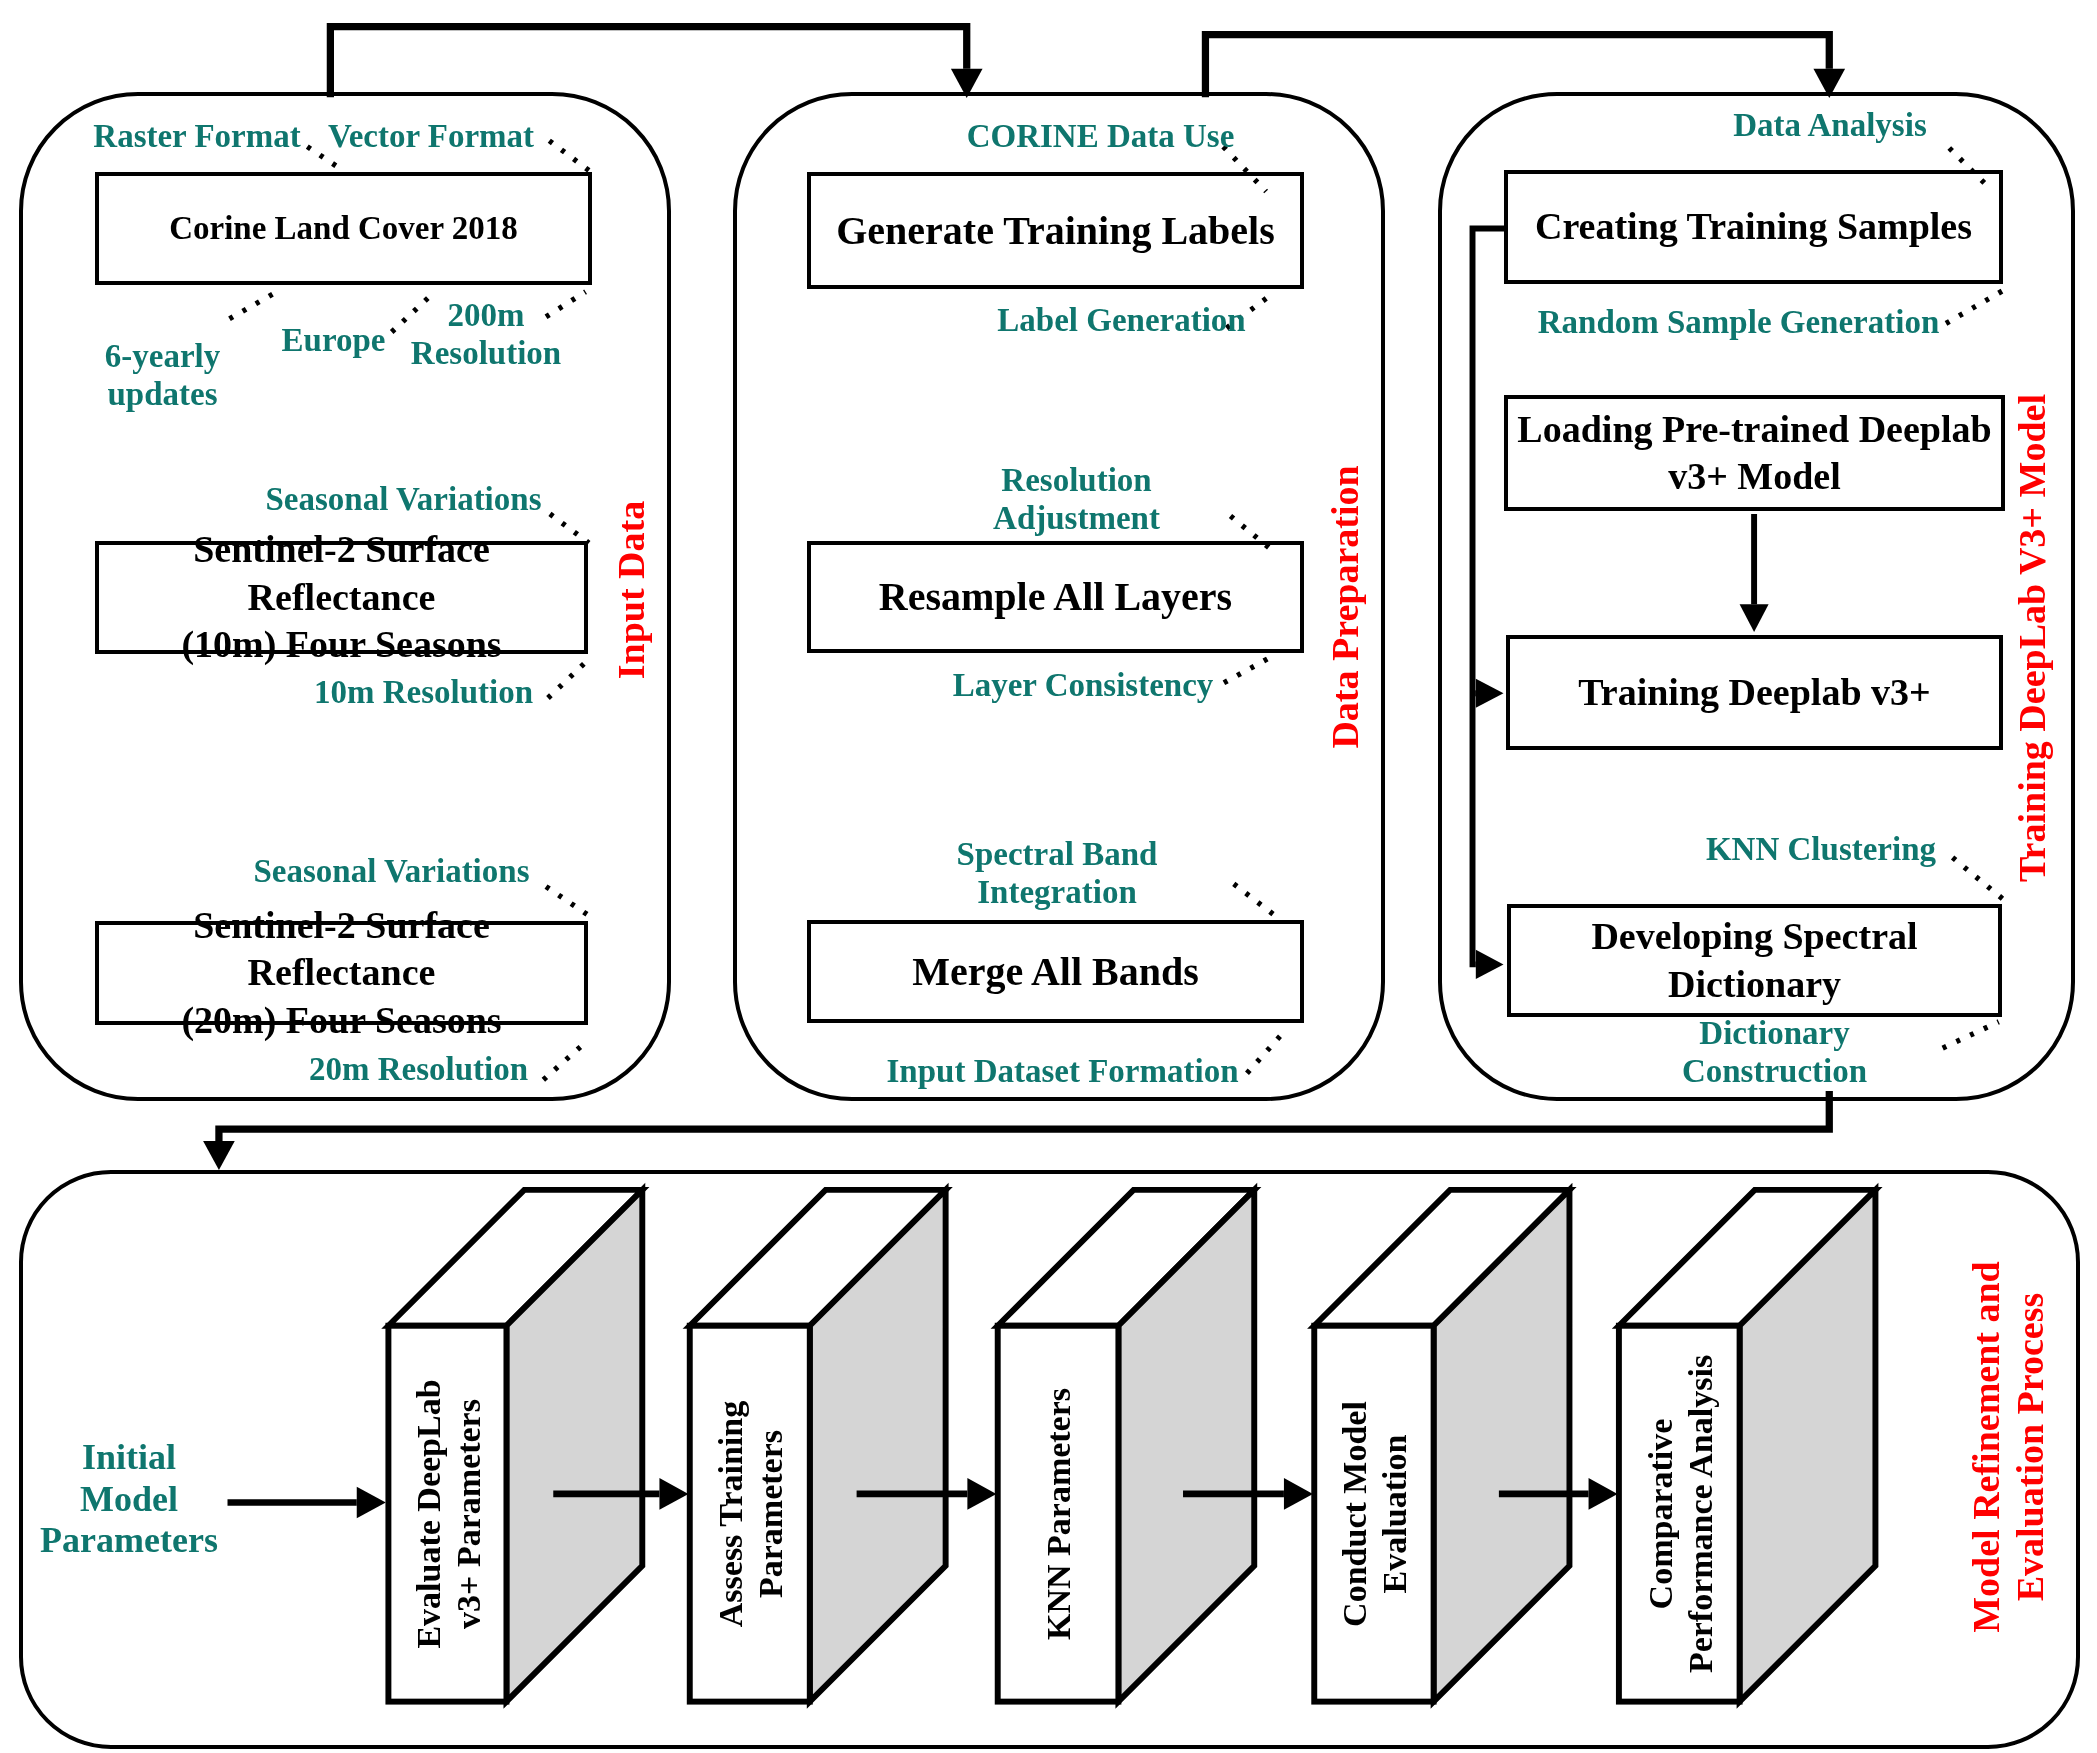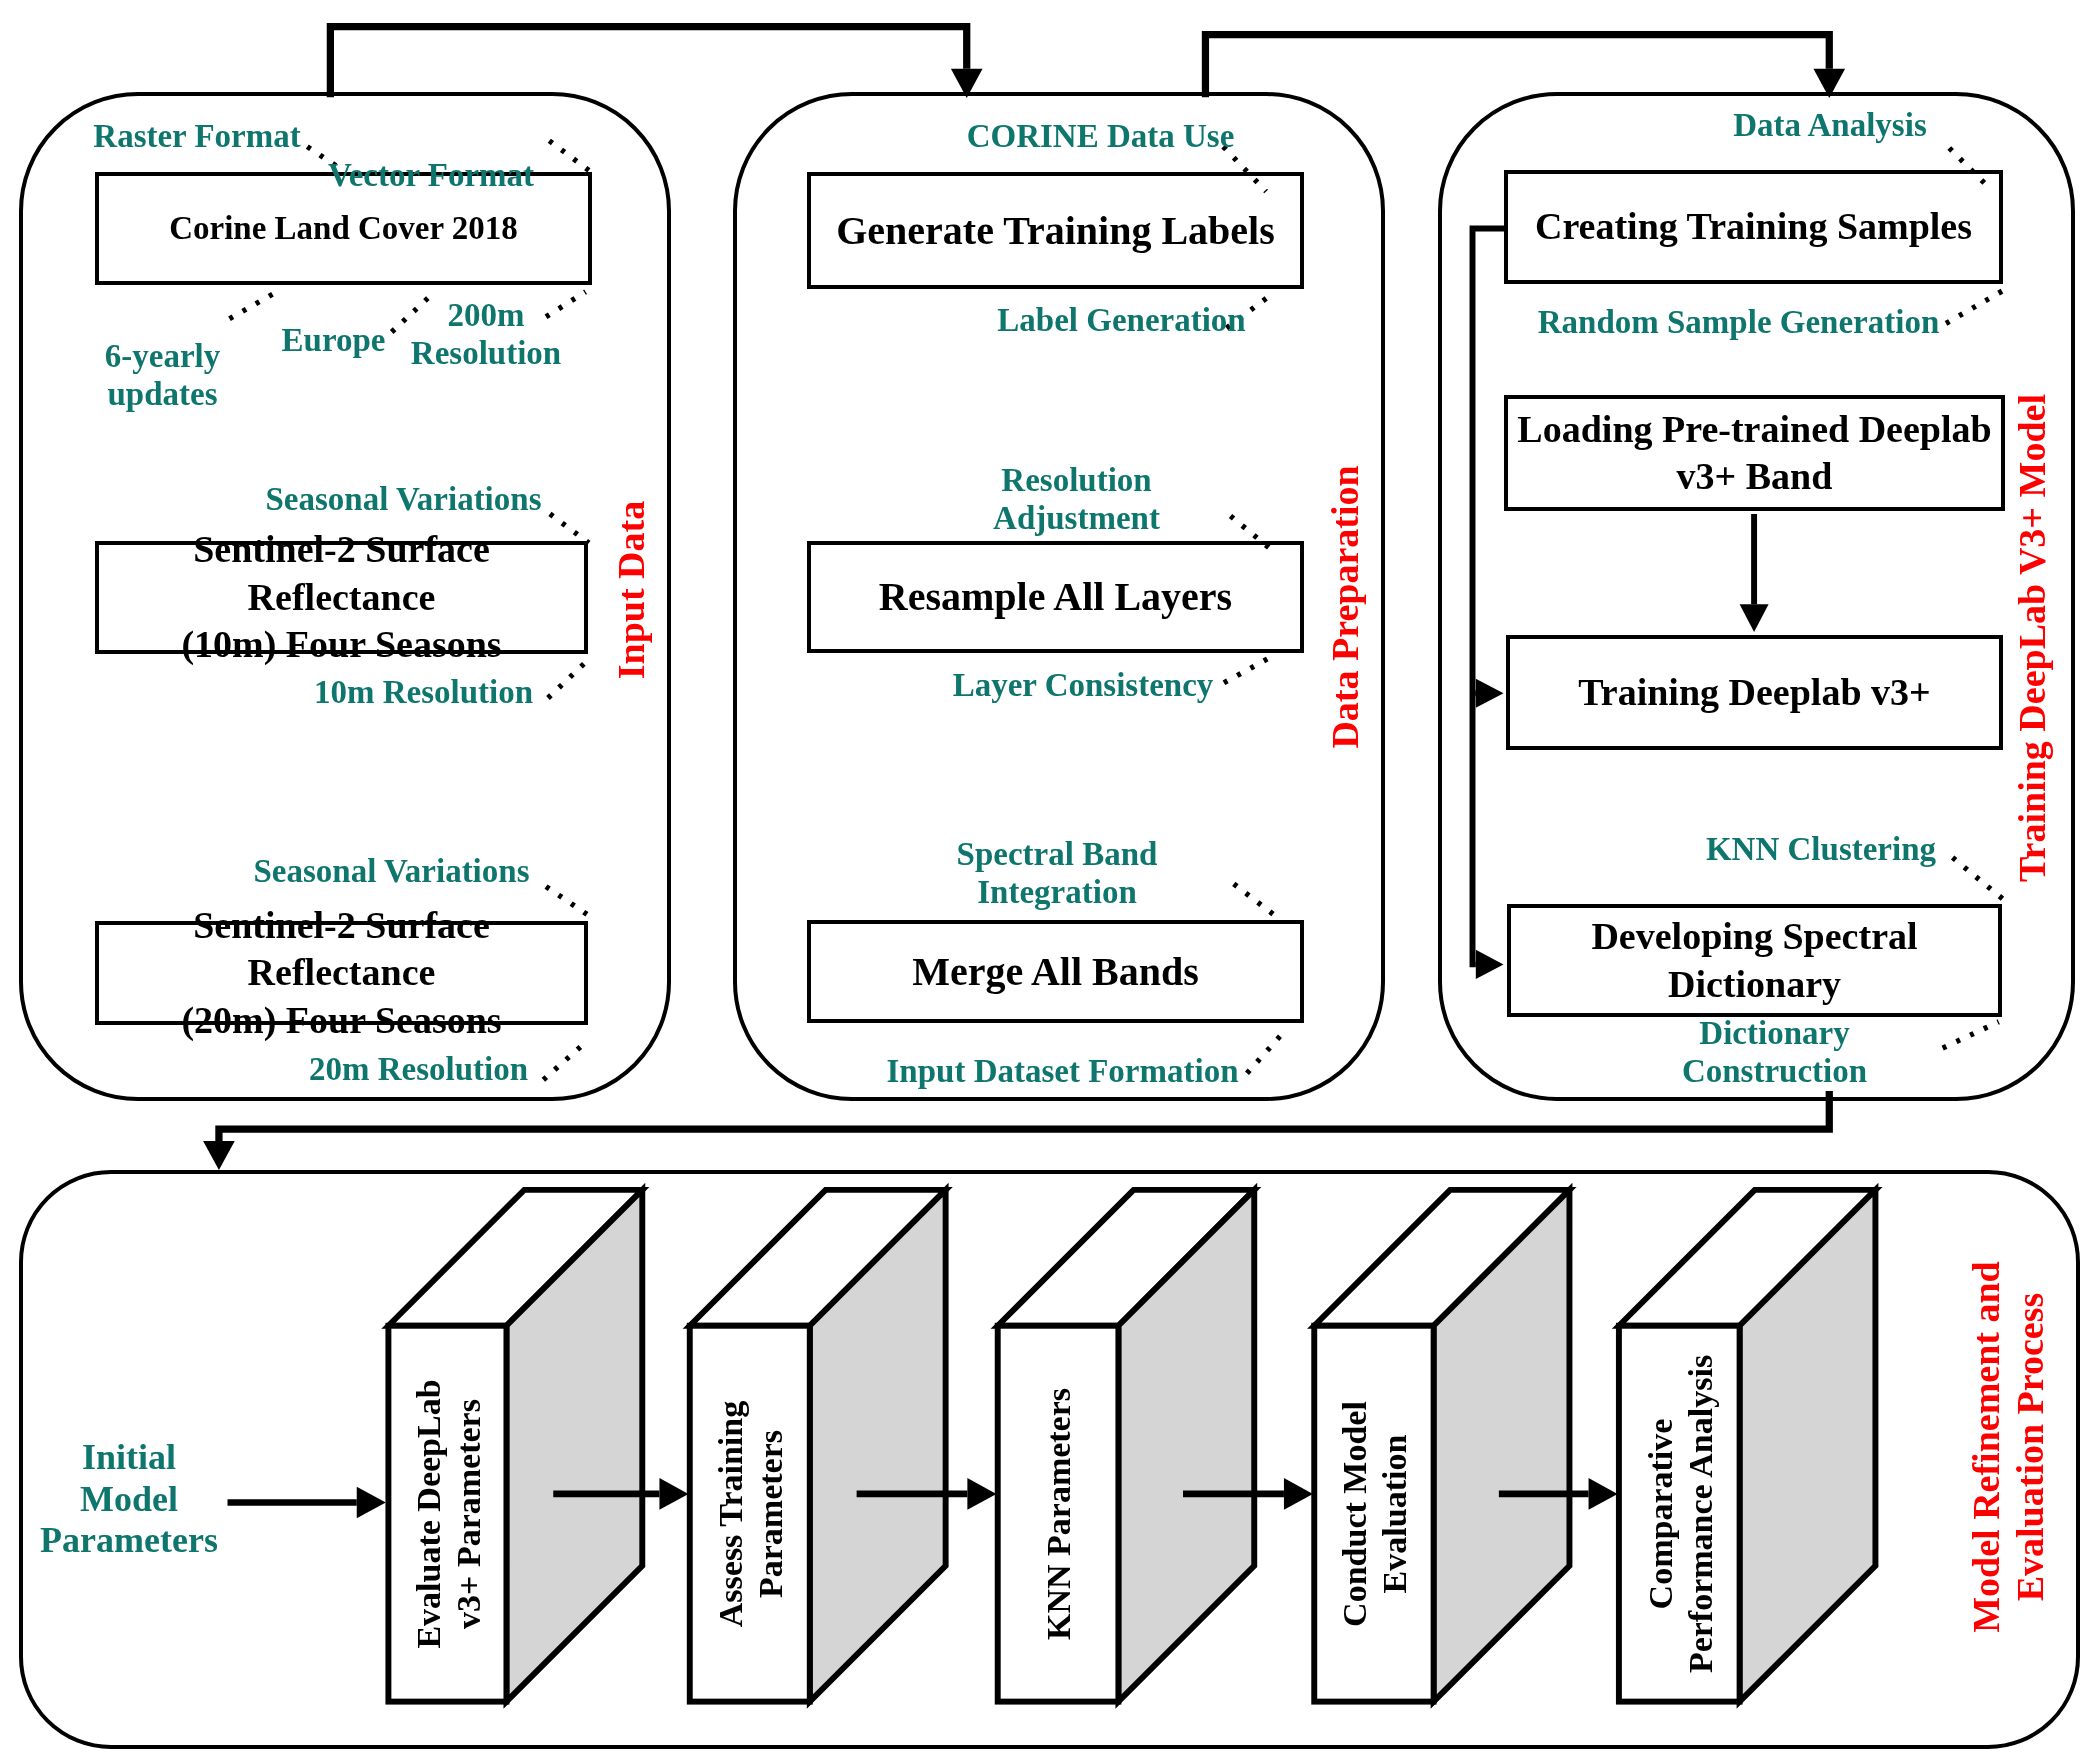--- a/index.html
+++ b/index.html
@@ -35,21 +35,21 @@
 (10m) Four Seasons</div>
   <div class="box" style="left:95px;top:921px;width:493px;height:104px;">Sentinel-2 Surface Reflectance
 (20m) Four Seasons</div>
 
   <div class="box" style="left:807px;top:172px;width:497px;height:117px;font-size:40px;">Generate Training Labels</div>
   <div class="box" style="left:807px;top:920px;width:497px;height:103px;font-size:40px;">Merge All Bands</div>
   <div class="box" style="left:807px;top:541px;width:497px;height:112px;font-size:40px;">Resample All Layers</div>
 
   <div class="box" style="left:1504px;top:170px;width:499px;height:114px;">Creating Training Samples</div>
   <div class="box" style="left:1504px;top:395px;width:501px;height:116px;">Loading Pre-trained Deeplab
-v3+  Band</div>
+v3+  Model</div>
   <div class="box" style="left:1506px;top:635px;width:497px;height:115px;">Training Deeplab v3+</div>
   <div class="box" style="left:1507px;top:904px;width:495px;height:113px;">Developing Spectral Dictionary</div>
 
   <svg id="wires" width="2097" height="1754" viewBox="0 0 3180 2659">
     <g stroke="#000" stroke-width="11" fill="none">
       <path d="M501,147 V40 H1466 V104"></path>
       <path d="M1828,147 V52 H2774 V104"></path>
       <path d="M2774,1654 V1712 H332 V1730"></path>
     </g>
     <g fill="#000" stroke="none">
@@ -129,21 +129,21 @@
     <g fill="#000" stroke="none">
       <polygon points="541,2254 541,2302 585,2278"></polygon>
       <polygon points="1000,2241 1000,2289 1044,2265"></polygon>
       <polygon points="1467,2241 1467,2289 1511,2265"></polygon>
       <polygon points="1947,2241 1947,2289 1991,2265"></polygon>
       <polygon points="2409,2241 2409,2289 2453,2265"></polygon>
     </g>
   </svg>
 
   <div class="lbl" style="left:65px;top:117px;width:264px;height:40px;">Raster Format</div>
-  <div class="lbl" style="left:299px;top:117px;width:264px;height:40px;margin-top:39px;">Vector Format</div>
+  <div class="lbl" style="left:299px;top:117px;width:264px;height:40px;">Vector Format</div>
   <div class="lbl" style="left:77px;top:296px;width:171px;height:79px;margin-top:40px;">6-yearly
 updates</div>
   <div class="lbl" style="left:261px;top:321px;width:145px;height:40px;">Europe</div>
   <div class="lbl" style="left:387px;top:295px;width:198px;height:79px;">200m
 Resolution</div>
   <div class="lbl" style="left:252px;top:480px;width:303px;height:40px;">Seasonal Variations</div>
   <div class="lbl" style="left:298px;top:673px;width:251px;height:40px;">10m Resolution</div>
   <div class="lbl" style="left:240px;top:852px;width:303px;height:40px;">Seasonal Variations</div>
   <div class="lbl" style="left:293px;top:1050px;width:251px;height:40px;">20m Resolution</div>
 

